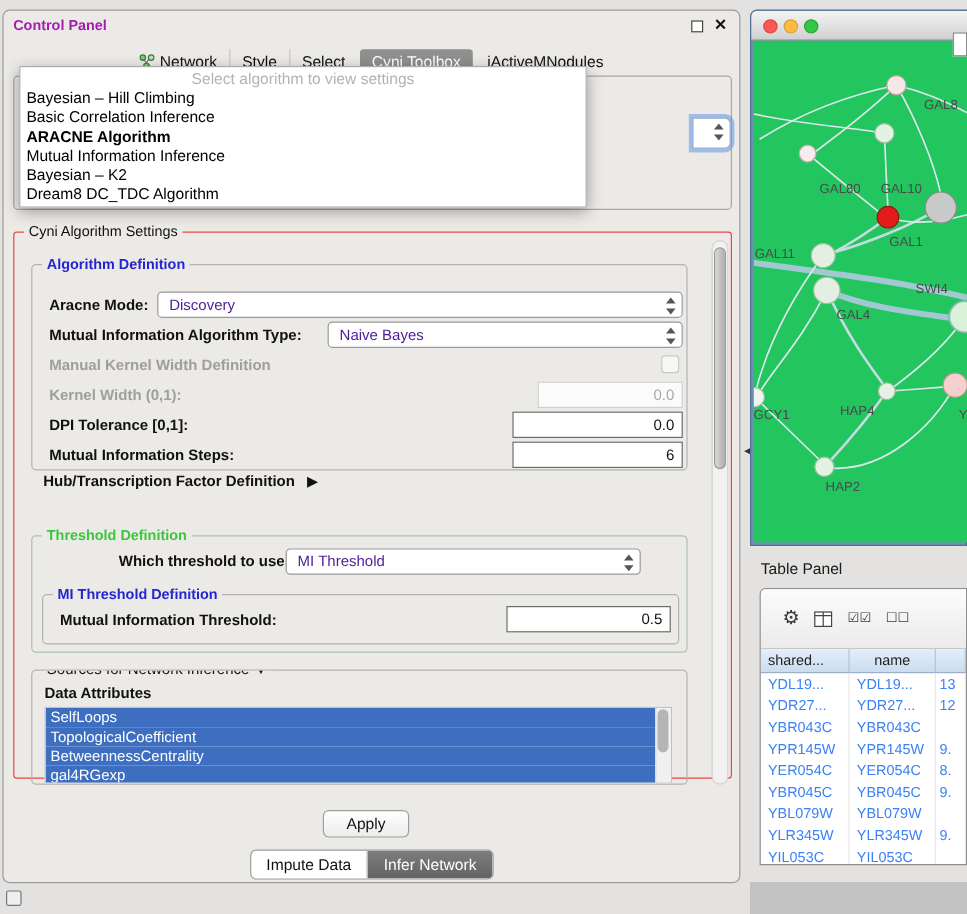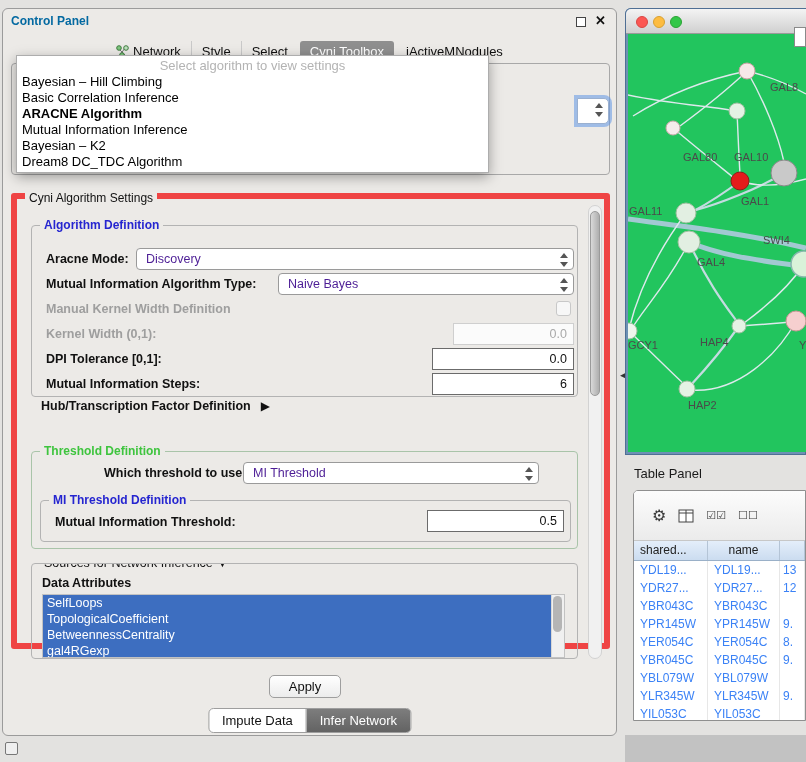--- a/index.html
+++ b/index.html
@@ -4,21 +4,21 @@
 <style>
   * { margin:0; padding:0; box-sizing:border-box; }
   html,body { width:806px; height:762px; }
   body { font-family:"Liberation Sans", sans-serif; background:#e3e2e0; overflow:hidden; position:relative; }
   .stage { position:absolute; left:0; top:0; width:806px; height:762px; }
 
   
   .control-panel { position:absolute; left:2px; top:8px; width:615px; height:728px;
     background:#eceae7; border:1px solid #9b9b9b; border-radius:6px; }
   .cp-titlebar { position:absolute; left:0; top:0; right:0; height:24px; }
-  .cp-title { position:absolute; left:8px; top:5px; font-size:12px; font-weight:bold; color:#0369a1; }
+  .cp-title { position:absolute; left:8px; top:5px; font-size:12px; font-weight:bold; color:#a21caf; }
   .cp-float { position:absolute; right:30px; top:8px; width:10px; height:10px; border:1.5px solid #444; background:#fff; }
   .cp-close { position:absolute; right:10px; top:4px; font-size:13px; font-weight:bold; color:#111; }
 
   .cp-tabs { position:absolute; left:0; top:30px; right:0; height:24px; display:flex; justify-content:center; align-items:center; font-size:13px; color:#111; }
   .cp-tab { padding:3px 10px; display:flex; align-items:center; gap:4px; border-left:1px solid #c9c9c9; }
   .cp-tab:first-child { border-left:none; }
   .cp-tab.selected { background:#8f8f8f; color:#fff; border-radius:3px; border-left:none; margin:0 2px; }
   .cp-tab.selected + .cp-tab { border-left:none; }
 
   
@@ -30,21 +30,21 @@
 
   
   .algo-dropdown { position:absolute; left:13px; top:46px; width:473px; background:#fff;
     border:1px solid #adadad; box-shadow:0 4px 12px rgba(0,0,0,0.35); padding:2px 0; z-index:50; }
   .dd-item { height:16px; line-height:16px; font-size:13px; padding:0 5px; color:#000; white-space:nowrap; }
   .dd-header { color:#b3b3b3; text-align:center; }
   .dd-bold { font-weight:bold; }
 
   
   .settings-box { position:absolute; left:8px; top:184px; width:599px; height:456px;
-    border:6px solid #ef4444; border-radius:3px; }
+    border:1px solid #ef4444; border-radius:3px; }
   .box-title { position:absolute; left:8px; top:-8px; background:#eceae7; padding:0 4px;
     font-size:12px; color:#111; white-space:nowrap; }
   .group { position:absolute; border:1px solid #b3b3b3; border-radius:4px;padding-left:40px; }
   .g-title-blue { color:#2525d0; font-weight:bold; }
   .g-title-green { color:#3ec43e; font-weight:bold; }
   .lbl { position:absolute; font-size:12.5px; font-weight:bold; color:#111; line-height:22px; white-space:nowrap; }
   .lbl.disabled { color:#9e9e9e; }
 
   .combo { position:absolute; height:22px; background:#fff; border:1px solid #9a9a9a; border-radius:4px; font-size:12.5px; }
   .combo-value { position:absolute; left:9px; top:3px; color:#4c1d95; white-space:nowrap; }

